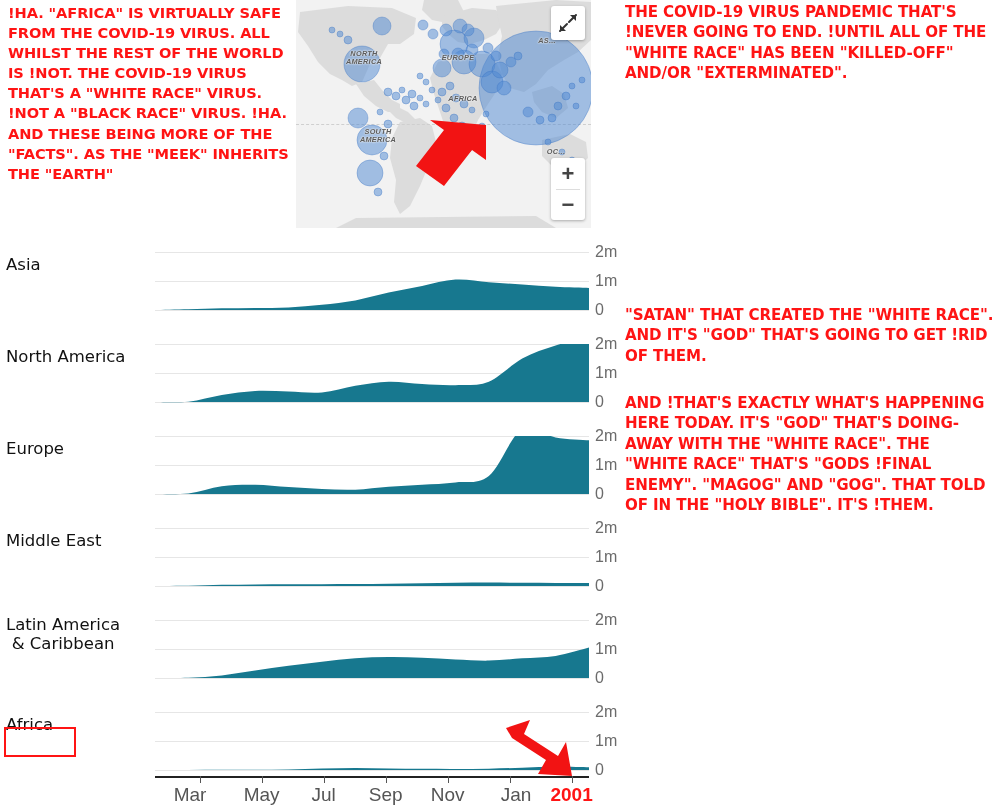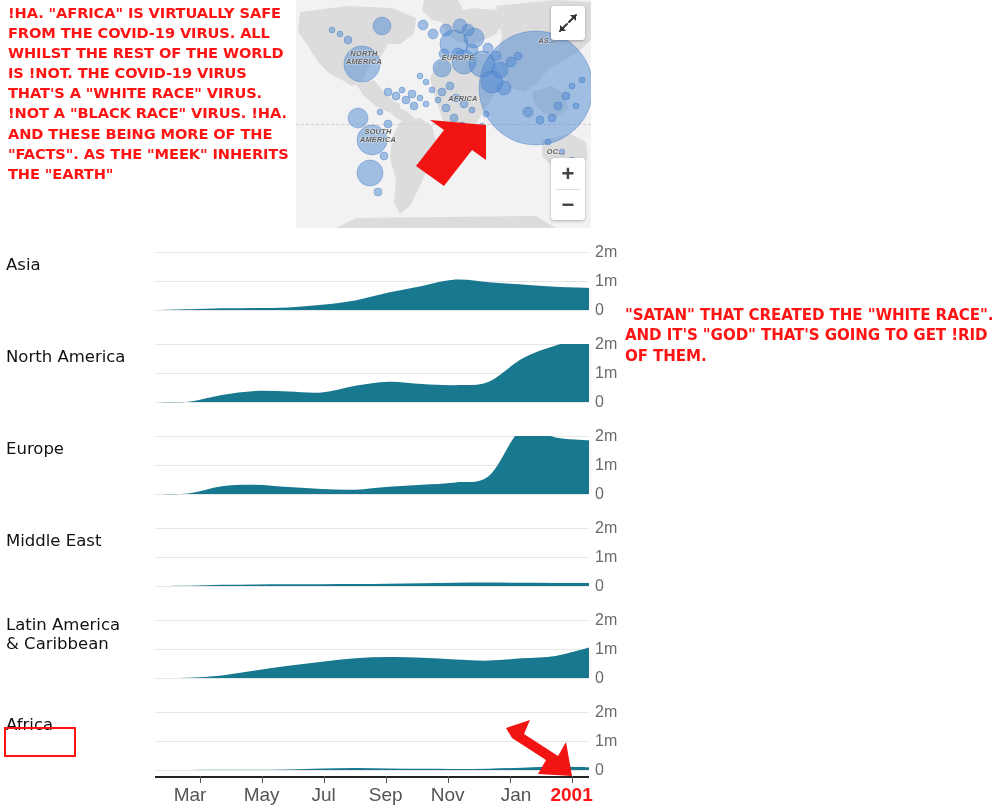--- a/index.html
+++ b/index.html
@@ -224,21 +224,23 @@
       </svg>
     </div>
 
     <div id="ctrl-zoom">
       <div class="zb">+</div>
       <div class="zsep"></div>
       <div class="zb">−</div>
     </div>
   </div>
 
+  <div class="annot" id="annot-right-1">THE COVID-19 VIRUS PANDEMIC THAT'S !NEVER GOING TO END. !UNTIL ALL OF THE "WHITE RACE" HAS BEEN "KILLED-OFF" AND/OR "EXTERMINATED".</div>
   <div class="annot" id="annot-right-3">"SATAN" THAT CREATED THE "WHITE RACE". AND IT'S "GOD" THAT'S GOING TO GET !RID OF THEM.</div>
+  <div class="annot" id="annot-right-4">AND !THAT'S EXACTLY WHAT'S HAPPENING HERE TODAY. IT'S "GOD" THAT'S DOING-AWAY WITH THE "WHITE RACE". THE "WHITE RACE" THAT'S "GODS !FINAL ENEMY". "MAGOG" AND "GOG". THAT TOLD OF IN THE "HOLY BIBLE". IT'S !THEM.</div>
 
 
   <div id="chart">
       <div class="row" style="top: 0px;">
         <div class="grid" style="left: 155px; top: 16px;"></div>
         <div class="grid" style="left: 155px; top: 45px;"></div>
         <div class="grid" style="left: 155px; top: 74px;"></div>
         <div class="ytick" style="top: 8px;">2m</div>
         <div class="ytick" style="top: 37px;">1m</div>
         <div class="ytick" style="top: 66px;">0</div>
@@ -283,21 +285,21 @@
           <path d="M 0 58 C 5.564102564102565 57.975833333333334,22.256410256410255 58.04833333333333,33.38461538461539 57.855 C 44.51282051282052 57.66166666666666,55.64102564102564 57.08166666666667,66.76923076923077 56.84 C 77.8974358974359 56.598333333333336,89.02564102564104 56.501666666666665,100.15384615384616 56.405 C 111.28205128205128 56.30833333333334,122.41025641025642 56.284166666666664,133.53846153846155 56.26 C 144.66666666666669 56.23583333333333,155.7948717948718 56.284166666666664,166.92307692307693 56.26 C 178.05128205128207 56.23583333333333,189.17948717948718 56.1875,200.30769230769232 56.115 C 211.43589743589746 56.042500000000004,222.56410256410254 55.970000000000006,233.69230769230768 55.825 C 244.82051282051282 55.68,255.94871794871796 55.41416666666667,267.0769230769231 55.245 C 278.20512820512823 55.07583333333333,289.3333333333333 54.93083333333333,300.46153846153845 54.81 C 311.5897435897436 54.68916666666667,322.71794871794873 54.52,333.84615384615387 54.52 C 344.974358974359 54.52,356.1025641025641 54.737500000000004,367.2307692307692 54.81 C 378.35897435897436 54.8825,389.4871794871795 54.906666666666666,400.61538461538464 54.955 C 411.7435897435898 55.00333333333333,428.43589743589746 55.075833333333335,434 55.1 L 434 58 L 0 58 Z" fill="#17788f"></path>
         </svg>
       </div>
       <div class="row" style="top: 0px;">
         <div class="grid" style="left: 155px; top: 384px;"></div>
         <div class="grid" style="left: 155px; top: 413px;"></div>
         <div class="grid" style="left: 155px; top: 442px;"></div>
         <div class="ytick" style="top: 376px;">2m</div>
         <div class="ytick" style="top: 405px;">1m</div>
         <div class="ytick" style="top: 434px;">0</div>
-        <div class="rowlabel" style="top: 380px;">Latin America
+        <div class="rowlabel" style="top: 380px; text-align: center;">Latin America
 &amp; Caribbean</div>
         <svg class="areasvg" width="434" height="60" viewBox="0 0 434 60" style="left: 155px; top: 384px;">
           <path d="M 0 58 C 5.564102564102565 57.975833333333334,22.256410256410255 58.29,33.38461538461539 57.855 C 44.51282051282052 57.419999999999995,55.64102564102564 56.6225,66.76923076923077 55.39 C 77.8974358974359 54.1575,89.02564102564104 52.055,100.15384615384616 50.46 C 111.28205128205128 48.865,122.41025641025642 47.27,133.53846153846155 45.82 C 144.66666666666669 44.37,155.7948717948718 43.016666666666666,166.92307692307693 41.76 C 178.05128205128207 40.50333333333333,189.17948717948718 39.053333333333335,200.30769230769232 38.28 C 211.43589743589746 37.50666666666667,222.56410256410254 37.21666666666667,233.69230769230768 37.120000000000005 C 244.82051282051282 37.02333333333334,255.94871794871796 37.31333333333334,267.0769230769231 37.7 C 278.20512820512823 38.086666666666666,289.3333333333333 38.95666666666666,300.46153846153845 39.44 C 311.5897435897436 39.92333333333333,322.71794871794873 40.79333333333334,333.84615384615387 40.6 C 344.974358974359 40.406666666666666,356.1025641025641 39.053333333333335,367.2307692307692 38.28 C 378.35897435897436 37.50666666666667,389.4871794871795 37.748333333333335,400.61538461538464 35.96 C 411.7435897435898 34.17166666666667,428.43589743589746 28.951666666666664,434 27.549999999999997 L 434 58 L 0 58 Z" fill="#17788f"></path>
         </svg>
       </div>
       <div class="row" style="top: 0px;">
         <div class="grid" style="left: 155px; top: 476px;"></div>
         <div class="grid" style="left: 155px; top: 505px;"></div>
         <div class="grid" style="left: 155px; top: 534px;"></div>
         <div class="ytick" style="top: 468px;">2m</div>

